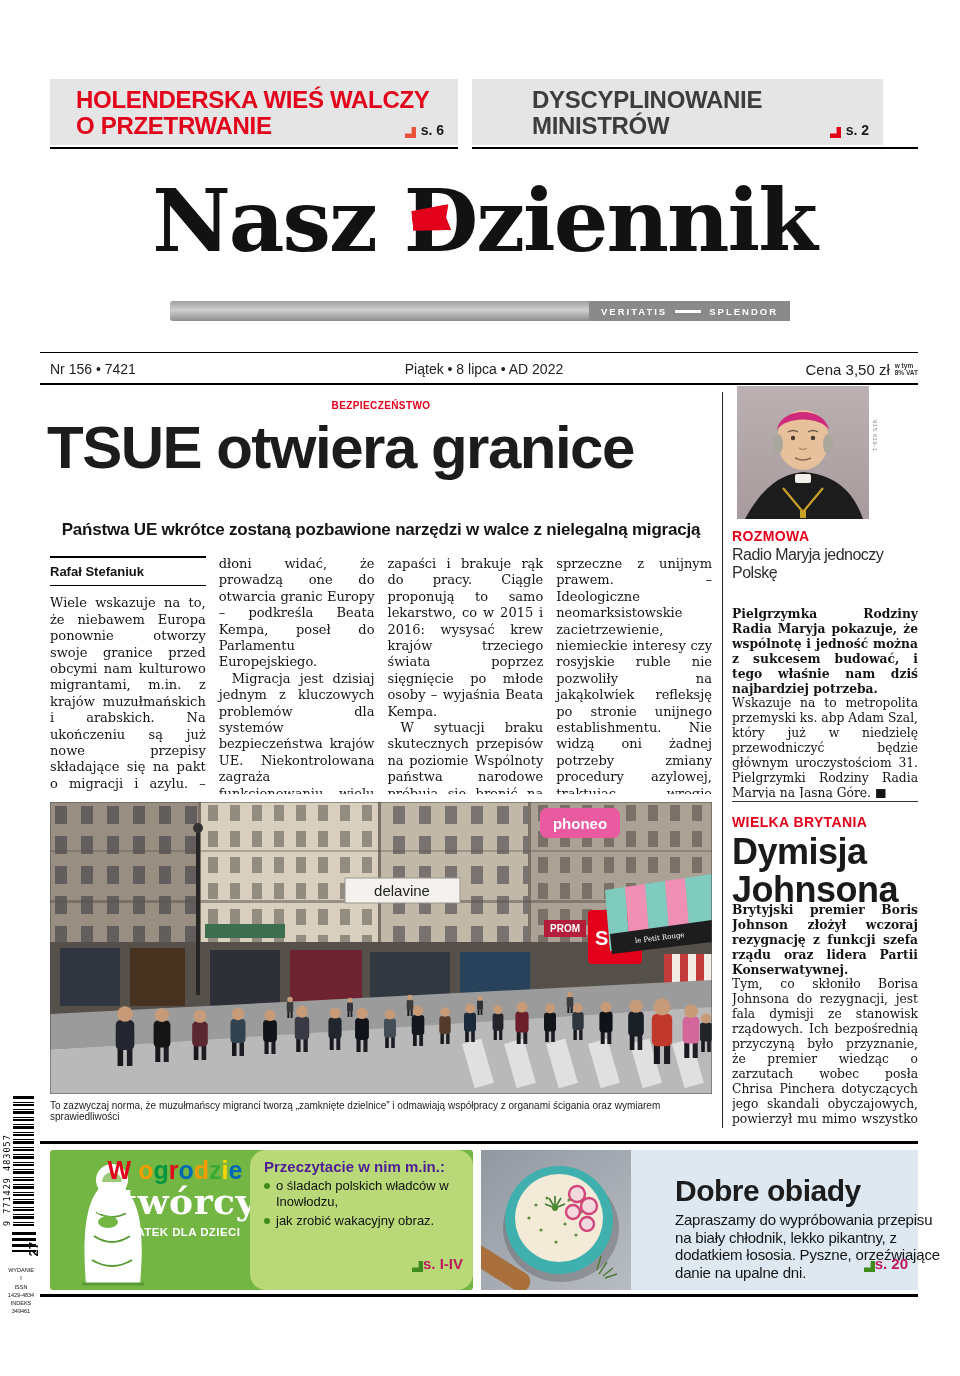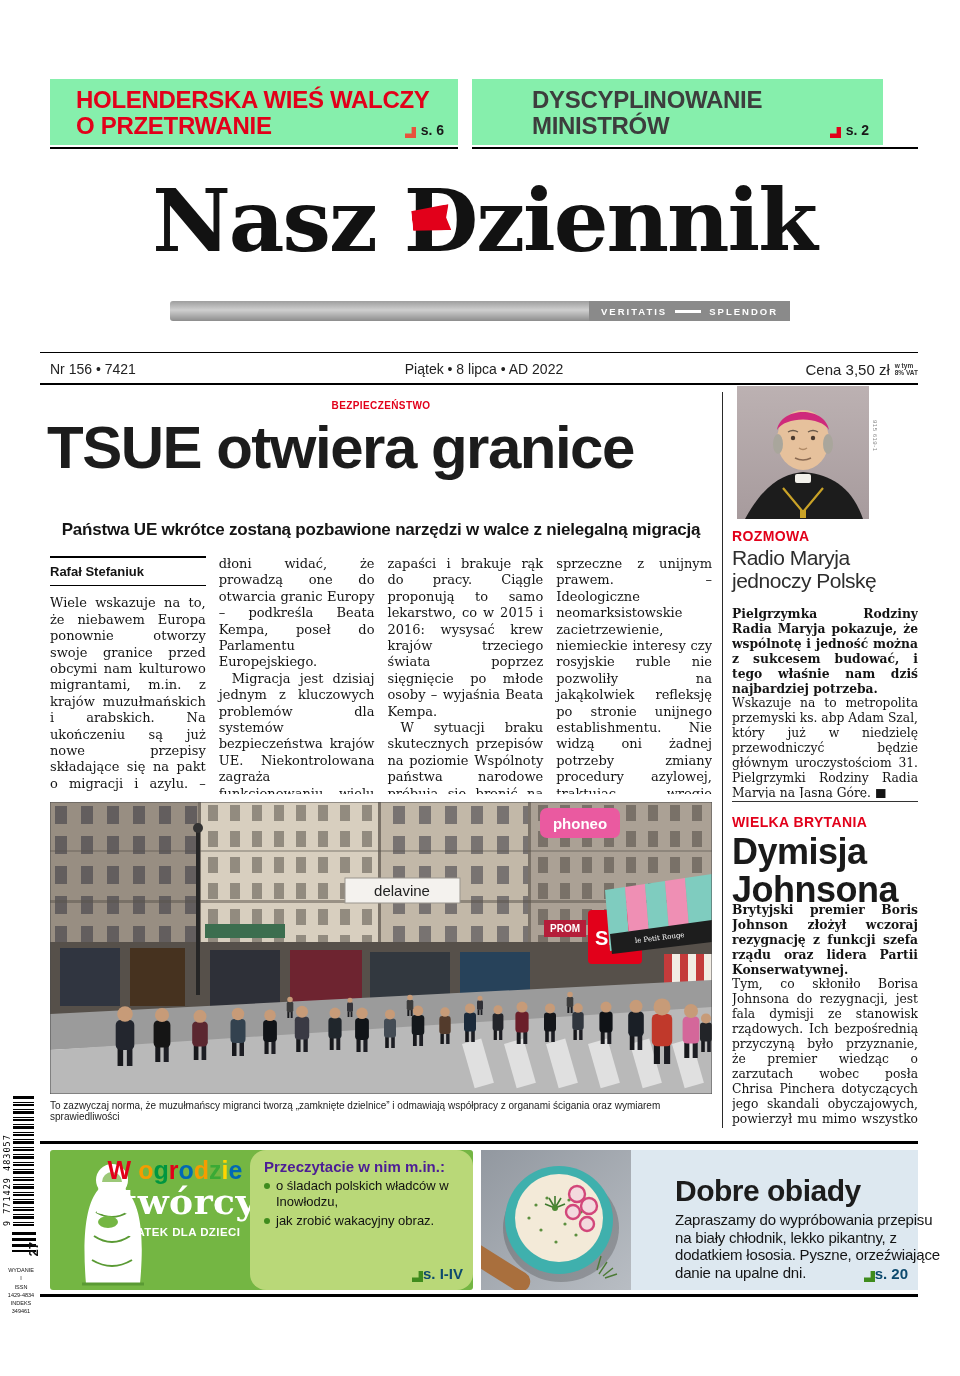--- a/index.html
+++ b/index.html
@@ -1,21 +1,21 @@
 <!DOCTYPE html>
 <html lang="pl"><head>
 <meta charset="utf-8">
 <style>
   * { margin:0; padding:0; box-sizing:border-box; }
   html,body { width:960px; height:1376px; }
   body { position:relative; background:#fff; font-family:"Liberation Sans",sans-serif; color:#111; overflow:hidden; }
   .abs { position:absolute; }
 
   
-  .teaser { background:#86efac; padding:8px 10px 0 26px; }
+  .teaser { background:#e5e5e5; padding:8px 10px 0 26px; }
   .teaser-title { font-weight:700; font-size:24px; line-height:1.1; letter-spacing:-0.3px; white-space:pre-line; }
   #teaser-left .teaser-title { color:#e2001a; }
   #teaser-right .teaser-title { color:#3d3d3d; }
   .teaser-rule { background:#000; height:2px; }
   .page-ref { display:flex; align-items:flex-end; gap:5px; font-weight:700; font-size:14px; color:#1a1a1a; }
   .corner-icon { width:11px; height:11px; display:inline-block; }
 
   
   #masthead { text-align:center; font-family:"DejaVu Serif",serif; font-weight:700;
               font-size:86px; letter-spacing:-2px; line-height:1; color:#121212; }
@@ -42,40 +42,40 @@
   #cols { display:flex; gap:13px; overflow:hidden; }
   #cols .col { flex:1; font-family:"DejaVu Serif",serif; font-size:13px; line-height:16.4px;
                text-align:justify; color:#141414; }
   #cols .col p + p { text-indent:13px; }
   #author-block { border-top:2px solid #000; border-bottom:1px solid #000; font-family:"Liberation Sans",sans-serif;
                   font-weight:700; font-size:13px; padding:6px 0 5px; margin-bottom:9px; }
   #photo-caption { font-size:10px; color:#222; }
 
   
   .vdivider { background:#2a2a2a; width:1px; }
-  .rc-headline { font-weight:400; font-size:21px; line-height:1.1; letter-spacing:-0.5px; color:#2d2d2d; }
+  .rc-headline { font-weight:400; font-size:16px; line-height:1.1; letter-spacing:-0.5px; color:#2d2d2d; }
   .rc-headline-b { font-weight:700; font-size:36px; line-height:1.05; letter-spacing:-0.5px; color:#1a1a1a; }
   .rc-text { font-family:"DejaVu Serif",serif; font-size:12.3px; line-height:15px; text-align:justify; color:#141414; overflow:hidden; }
   .rc-text .lead { font-weight:700; }
   .rc-rule { border-top:1px solid #333; }
   #bishop-credit { font-size:6px; color:#8a8a8a; writing-mode:vertical-rl; letter-spacing:.5px; }
 
   
   #kids-box { background:#74b643; border-radius:3px; }
   #kids-titles { text-align:center; }
   #kids-title1 { font-weight:700; font-size:25px; letter-spacing:0; line-height:1; }
   #kids-title2 { font-family:"DejaVu Serif",serif; font-weight:700; font-size:36px; color:#fff; line-height:1.05; letter-spacing:.5px; }
   #kids-tagline { font-weight:700; font-size:11.5px; color:#fff; letter-spacing:.4px; margin-top:5px; }
   #kids-panel { background:#b9d878; border-radius:16px; padding:8px 10px 6px 14px; }
   #kids-heading { font-weight:700; font-size:15px; color:#4c1d95; }
   #kids-list { list-style:none; margin-top:3px; }
   #kids-list li { font-size:13px; line-height:1.22; color:#111; padding-left:12px; position:relative; margin-top:3px; }
   #kids-list li::before { content:""; position:absolute; left:0; top:5px; width:6px; height:6px; border-radius:50%; background:#3f8c1d; }
-  .promo-ref { position:absolute; right:10px; bottom:8px; display:flex; align-items:flex-end; 
-               font-weight:700; font-size:15px; color:#0c4a6e; }
+  .promo-ref { position:absolute; right:10px; bottom:18px; display:flex; align-items:flex-end; 
+               font-weight:700; font-size:15px; color:#be185d; }
   #food-box { background:#dde8f0; }
   #food-text { padding:24px 12px 0 10px;margin-left:34px; }
   #food-headline { font-weight:700; font-size:30px; color:#1c1c1c; letter-spacing:-0.5px; }
   #food-body { font-size:15px; line-height:1.17; color:#141414; margin-top:3px; letter-spacing:-0.2px; }
 
   
   #spine-barcode { left:-45px; top:1143px; width:130px; height:36px; transform:rotate(-90deg); }
   #bc-digits { font-family:"DejaVu Sans Mono",monospace; font-size:8.5px; letter-spacing:1px; color:#000; }
   #bc-bars { height:21px; margin-top:1px;
              background:repeating-linear-gradient(90deg,#000 0 2px,#fff 2px 3px,#000 3px 4px,#fff 4px 7px,#000 7px 10px,#fff 10px 11px,#000 11px 12px,#fff 12px 15px); }

